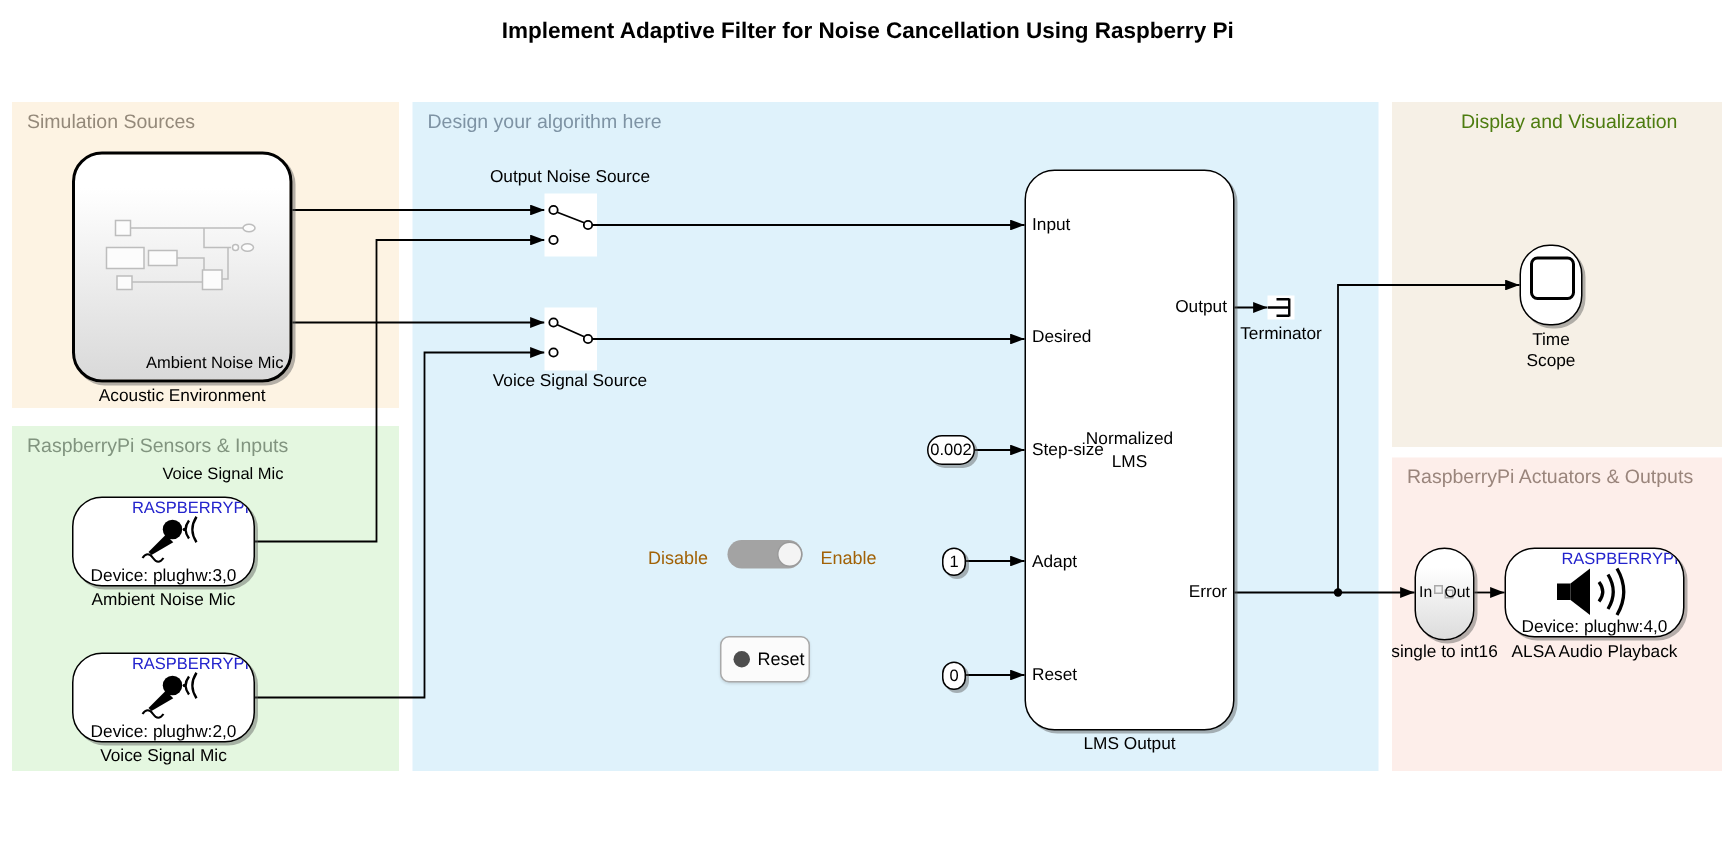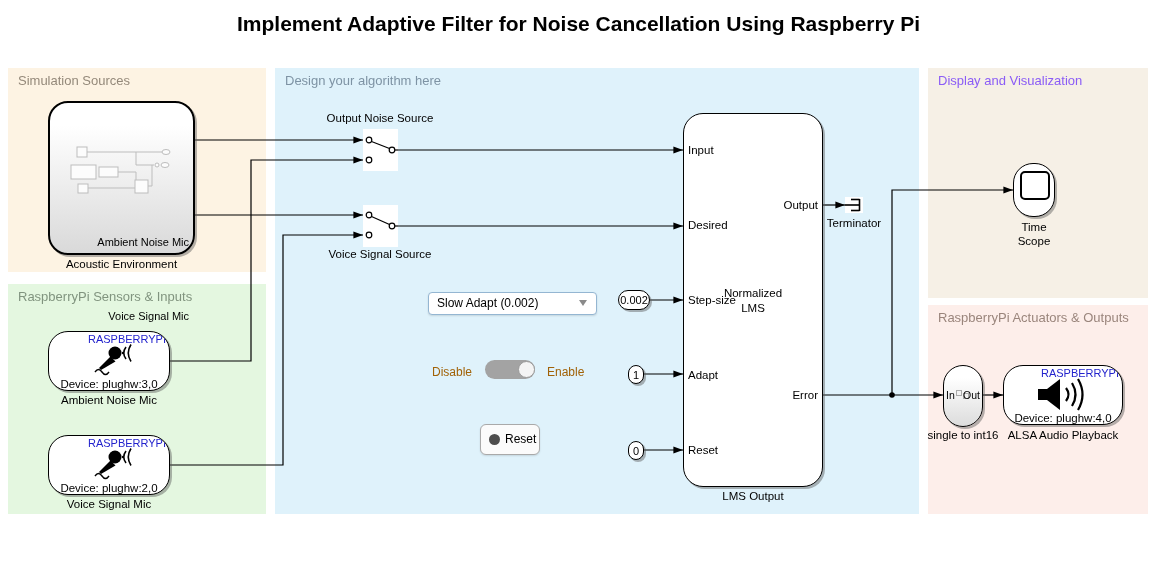--- a/index.html
+++ b/index.html
@@ -1,28 +1,28 @@
 <!DOCTYPE html>
 <html><head>
 <meta charset="utf-8">
 <style>
   html,body{margin:0;padding:0;background:#fff;}
   .canvas{position:relative;width:1157px;height:563px;background:#ffffff;overflow:hidden;
           font-family:"Liberation Sans",sans-serif;color:#000;}
   .abs{position:absolute;}
-  .page-title{left:0;top:12px;width:1157px;text-align:center;font-size:21px;font-weight:700;}
+  .page-title{left:0;top:12px;width:1157px;text-align:center;font-size:15px;font-weight:700;}
   .region{position:absolute;z-index:0;}
   .region-title{position:absolute;left:10px;top:5px;font-size:13px;}
   .r-sim{left:8px;top:68px;width:258px;height:204px;background:#fdf3e3;}
   .r-sense{left:8px;top:284px;width:258px;height:230px;background:#e4f7e0;}
   .r-algo{left:275px;top:68px;width:644px;height:446px;background:#dff2fb;}
   .r-disp{left:928px;top:68px;width:220px;height:230px;background:#f6f0e6;}
   .r-act{left:928px;top:305px;width:220px;height:209px;background:#fdeeea;}
   .t-sim{color:#94897a;} .t-sense{color:#81947f;} .t-algo{color:#7e93a4;}
-  .t-disp{color:#8b5cf6;} .t-act{color:#9a857c;}
+  .t-disp{color:#4d7c0f;margin-left:36px;} .t-act{color:#9a857c;}
 
   .wires{position:absolute;left:0;top:0;z-index:2;pointer-events:none;}
 
   .blk{position:absolute;z-index:3;box-sizing:border-box;}
   .shadow{box-shadow:2px 2px 0 rgba(90,90,90,.45);border-radius:20px;}
   .caption{position:absolute;z-index:3;font-size:11.5px;text-align:center;white-space:nowrap;}
 
   .acoustic{left:48px;top:101px;width:147px;height:154px;border:2px solid #000;
             background:linear-gradient(#ffffff 15%,#d9d9d9);}
   .acoustic .plabel{position:absolute;right:4px;font-size:11px;white-space:nowrap;}
@@ -196,24 +196,20 @@
         <line x1="8.5" y1="11.5" x2="26.5" y2="19.5"></line>
         <line x1="31.8" y1="21" x2="35" y2="21"></line>
         <circle cx="6" cy="10" r="2.8"></circle>
         <circle cx="6" cy="30" r="2.8"></circle>
         <circle cx="29" cy="21" r="2.8"></circle>
       </g>
     </svg>
   </div>
   <div class="sw-label" style="left:295px;top:248px;">Voice Signal Source</div>
 
-  <div class="abs dropdown">
-    <span>Slow Adapt (0.002)</span>
-    <span class="dd-arrow"></span>
-  </div>
 
   <div class="abs toggle-label" style="left:423px;top:363px;width:49px;text-align:right;">Disable</div>
   <div class="abs toggle-pill">
     <div class="toggle-knob"></div>
   </div>
   <div class="abs toggle-label" style="left:547px;top:363px;">Enable</div>
 
   <div class="abs reset-btn">
     <div class="reset-dot"></div>
     <div class="reset-txt">Reset</div>

